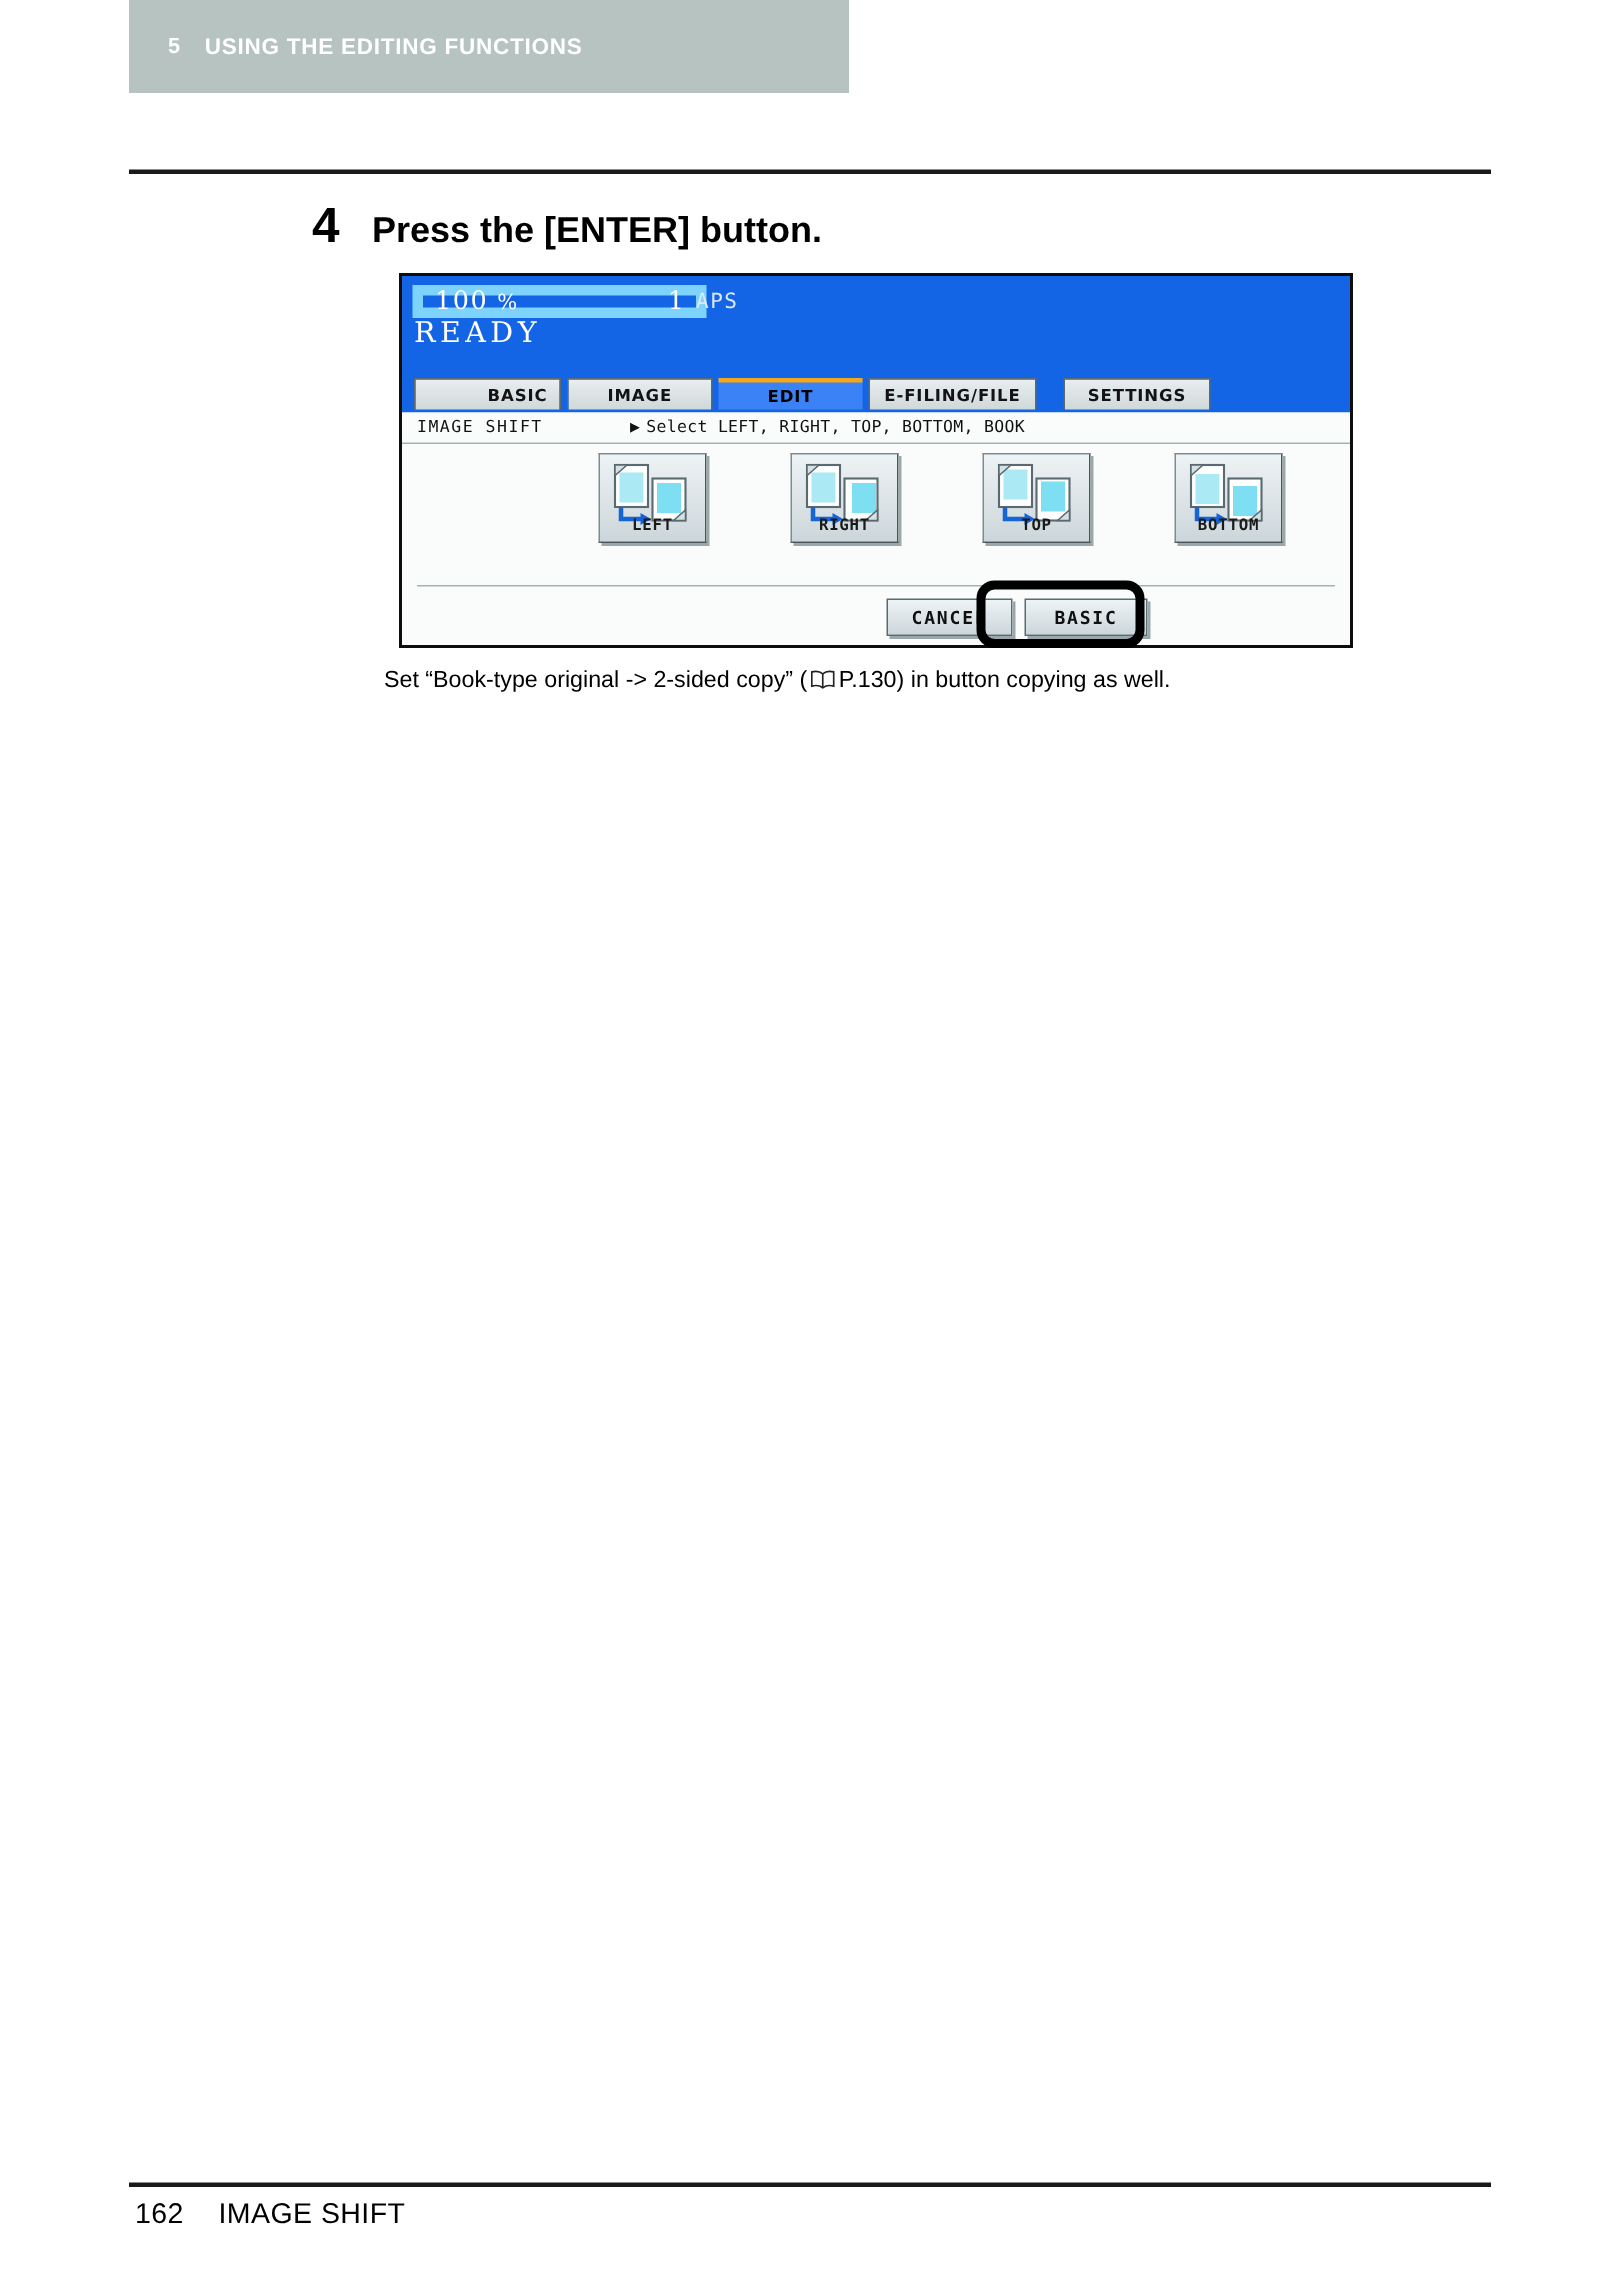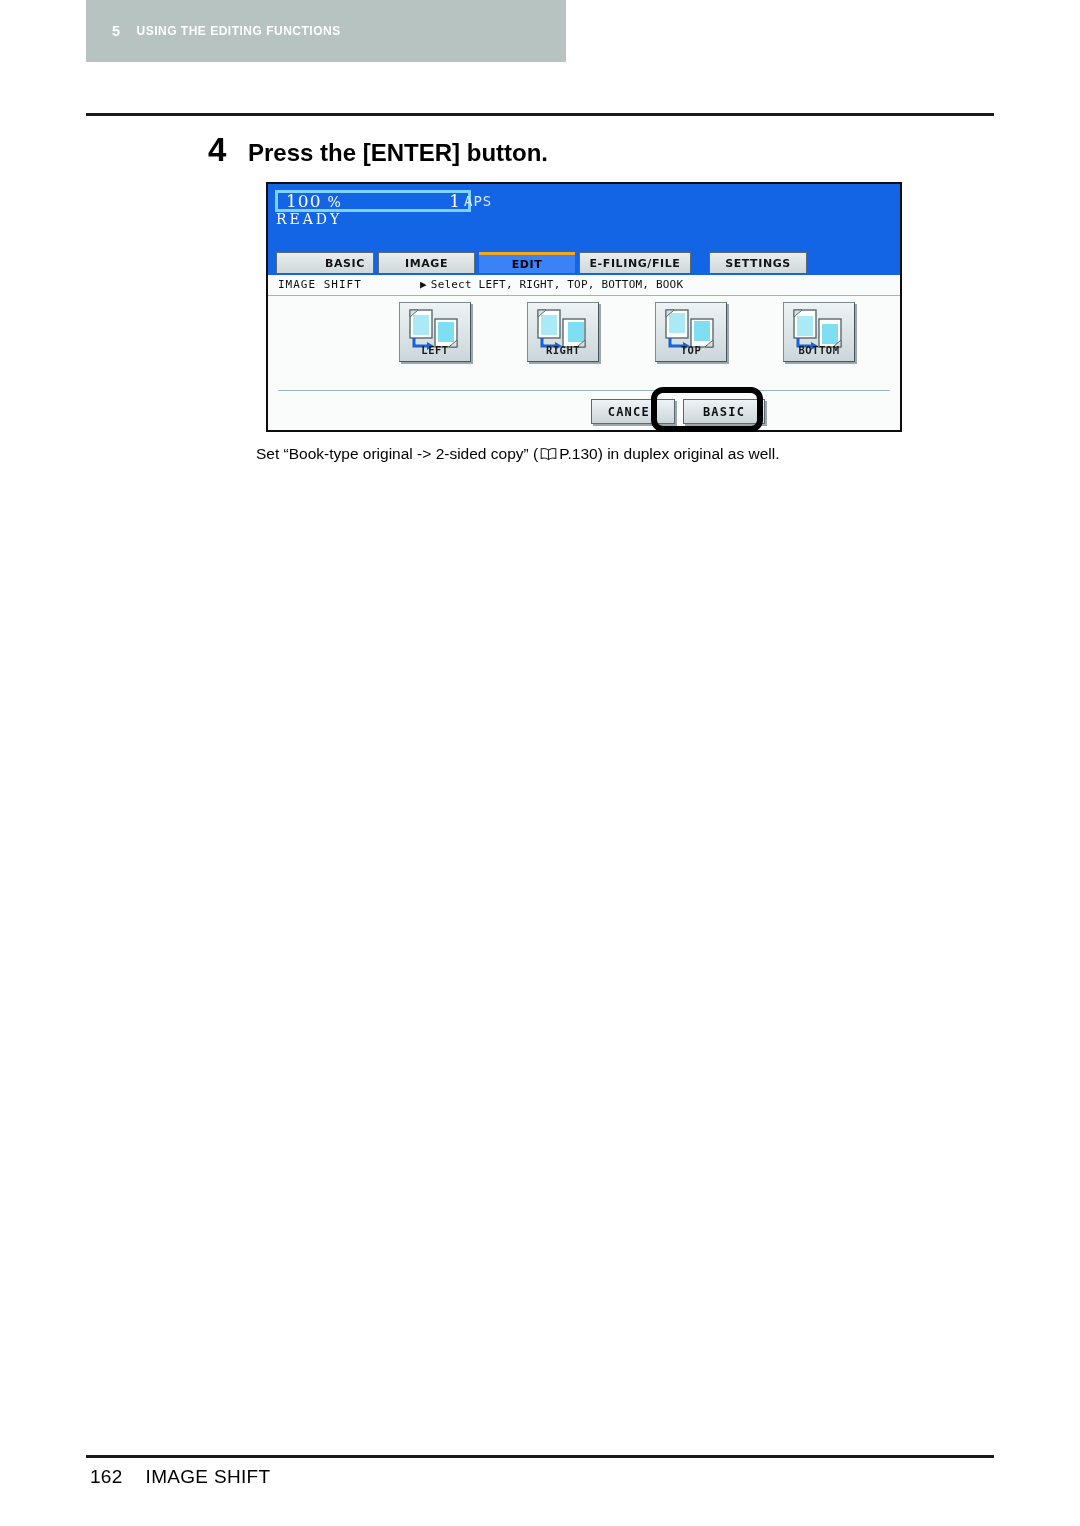--- a/index.html
+++ b/index.html
@@ -29,21 +29,21 @@
   }
   .chapter-num {
     color: #ffffff;
     font-size: 14.5px;
     font-weight: bold;
     letter-spacing: .4px;
     margin-left: 26px;
   }
   .chapter-title {
     color: #ffffff;
-    font-size: 12px;
+    font-size: 15px;
     font-weight: bold;
     letter-spacing: .5px;
     margin-left: 16px;
   }
 
   
   .top-rule {
     position: absolute;
     left: 86px;
     top: 113px;
@@ -88,21 +88,21 @@
     position: relative;
     height: 68px;
     background: #1464e6;
   }
   .lcd-ratio-box {
     position: absolute;
     left: 7px;
     top: 6px;
     width: 196px;
     height: 22px;
-    border: 3px solid #7dd3fc;
+    border: 7px solid #7dd3fc;
     box-sizing: border-box;
     display: flex;
     align-items: center;
     justify-content: space-between;
     padding: 0 8px;
   }
   .lcd-ratio {
     color: #ffffff;
     font-family: "DejaVu Serif", serif;
     font-size: 17px;
@@ -122,21 +122,21 @@
     font-family: "DejaVu Sans Mono", monospace;
     font-size: 14px;
     letter-spacing: 1px;
   }
   .lcd-ready {
     position: absolute;
     left: 8px;
     top: 27px;
     color: #ffffff;
     font-family: "DejaVu Serif", serif;
-    font-size: 14px;
+    font-size: 19px;
     letter-spacing: 3px;
   }
 
   
   .lcd-tabs {
     position: absolute;
     left: 0;
     top: 68px;
     width: 100%;
     height: 23px;
@@ -491,20 +491,20 @@
 
   </div>
 </div>
 
 <div class="callout"></div>
 
 <div class="caption">
   <span>Set “Book-type original -&gt; 2-sided copy” (</span><span class="bookglyph"><svg width="17" height="14" viewBox="0 0 17 14">
         <path d="M8.5 3.2 C6.6 1.5 3.6 1.3 1.2 1.9 L1.2 11.4 C3.6 10.8 6.6 11 8.5 12.5 C10.4 11 13.4 10.8 15.8 11.4 L15.8 1.9 C13.4 1.3 10.4 1.5 8.5 3.2 Z" fill="#ffffff" stroke="#222222" stroke-width="1.1"></path>
         <line x1="8.5" y1="3.2" x2="8.5" y2="12.5" stroke="#222222" stroke-width="1.1"></line>
-      </svg></span><span>P.130</span><span>) in duplex original as well.</span>
+      </svg></span><span>P.130</span><span>) in button copying as well.</span>
 </div>
 
 <div class="bottom-rule"></div>
 <div class="footer">
   <span class="footer-page">162</span>
   <span class="footer-title">IMAGE SHIFT</span>
 </div>
 
 </body></html>

